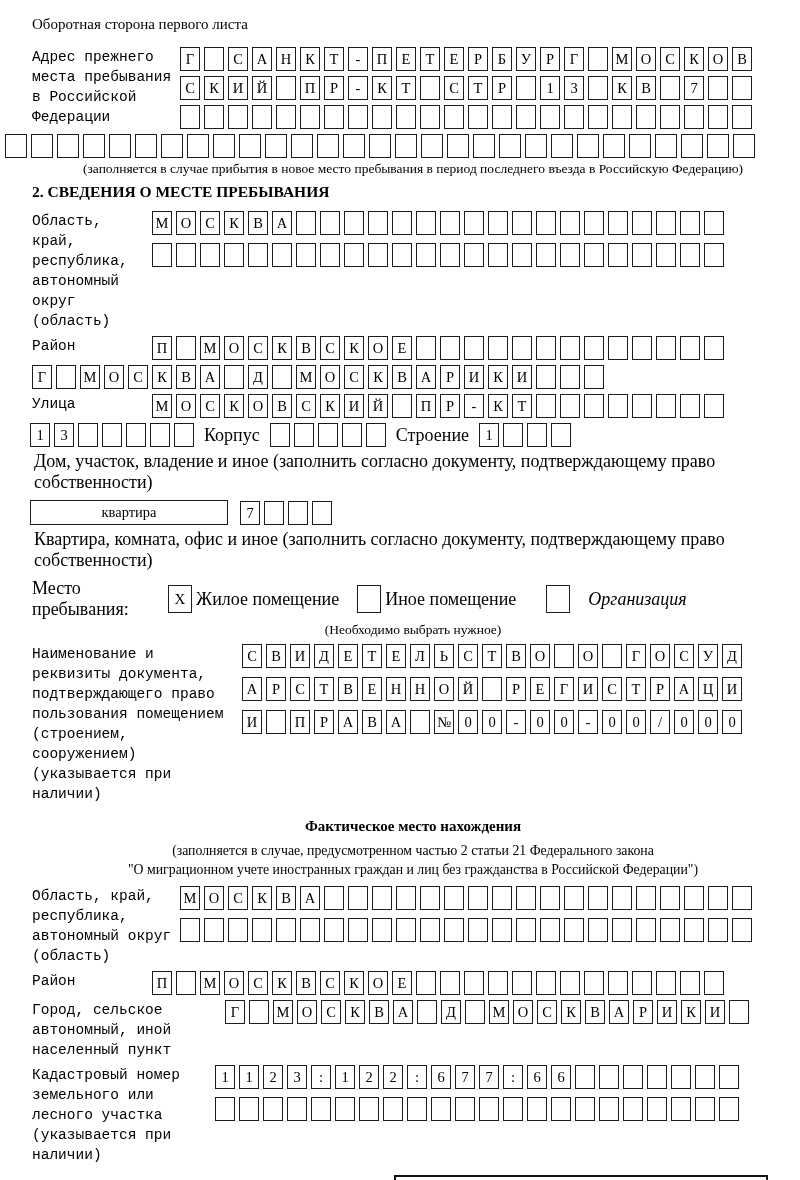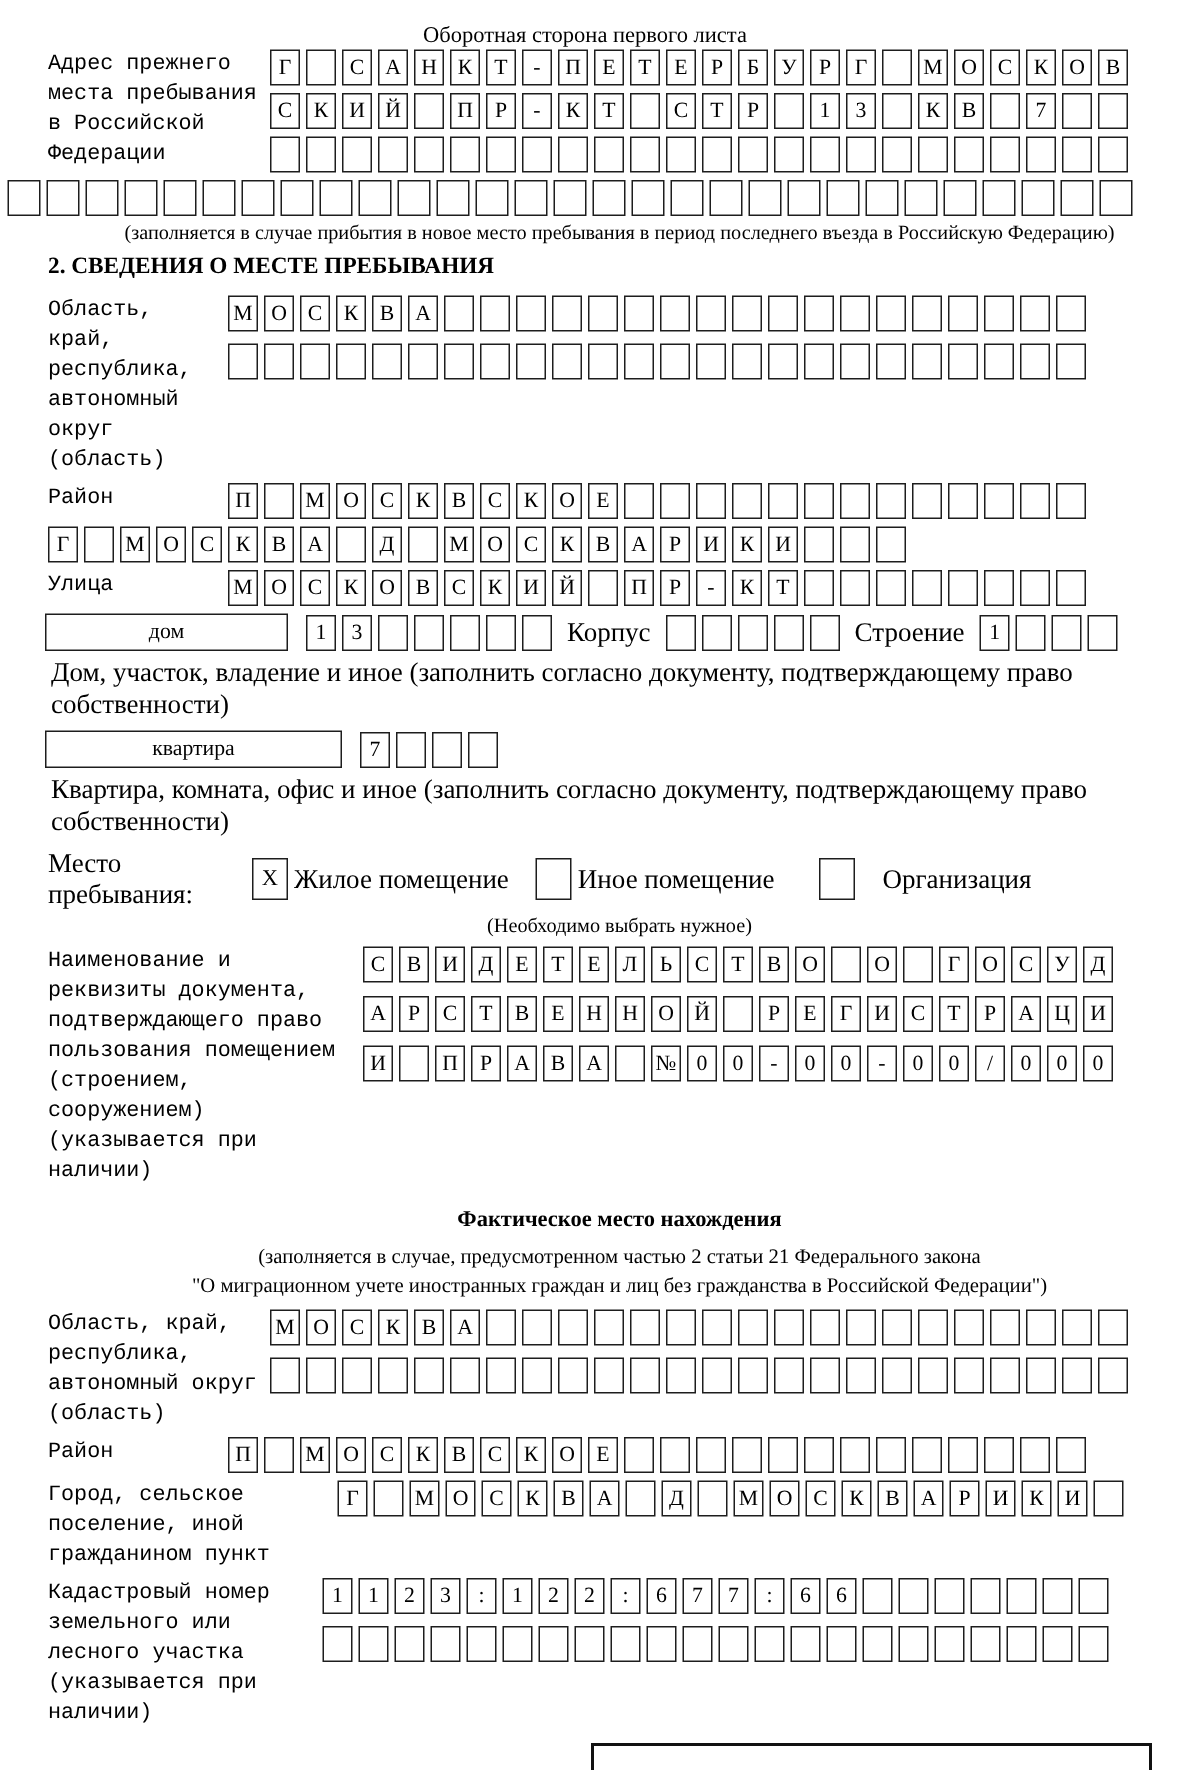--- a/index.html
+++ b/index.html
@@ -1,21 +1,21 @@
 <!DOCTYPE html>
 <html><head>
 <meta charset="utf-8">
 <style>
   html,body{margin:0;padding:0;background:#fff;}
   body{
     width:800px;height:1180px;box-sizing:border-box;
     padding:16px 6px 0 32px;overflow:hidden;
     font-family:"Liberation Serif","DejaVu Serif",serif;color:#000;
   }
-  .topnote{text-align:center;padding-right:46px;font-size:15px;}
+  .topnote{text-align:left;padding-right:46px;font-size:15px;margin-bottom:14px;}
   .field{display:flex;margin-bottom:5px;}
   .lbl{font-size:14.5px;line-height:20px;padding-right:8px;box-sizing:border-box;flex:0 0 auto;font-family:Liberation Mono, monospace;}
   .w148{width:148px}.w120{width:120px}.w143{width:143px}.w210{width:210px}
   .w193{width:193px}.w183{width:183px}
   .rows{display:flex;flex-direction:column;gap:8px;align-self:flex-start;}
   .rows.tight{gap:5px}.rows.loose{gap:9px}
   .brow{display:flex;gap:4px;}
   .cb{
     display:inline-block;width:18px;height:22px;border:1.5px solid #1d1d1d;
     text-align:center;font-size:14.5px;line-height:22px;background:#fff;flex:0 0 auto;
@@ -309,21 +309,20 @@
         <span class="cb"></span>
         <span class="cb"></span>
         <span class="cb"></span>
         <span class="cb"></span>
         <span class="cb"></span>
       </div>
     </div>
 </div>
 
 <div class="houserow">
-  <div class="typebox tb-dom">дом</div>
   <div class="brow">
       <span class="cb">1</span>
       <span class="cb">3</span>
       <span class="cb"></span>
       <span class="cb"></span>
       <span class="cb"></span>
       <span class="cb"></span>
       <span class="cb"></span>
     </div>
   <span class="inl">Корпус</span>
@@ -355,21 +354,21 @@
 </div>
 <div class="capl">Квартира, комната, офис и иное (заполнить согласно документу, подтверждающему право собственности)</div>
 
 <div class="stayrow">
   <span class="inl" style="width:136px;padding:0;">Место пребывания:</span>
   <span class="chk">X</span>
   <span class="inl">Жилое помещение</span>
   <span class="chk" style="margin-left:14px;"></span>
   <span class="inl">Иное помещение</span>
   <span class="chk" style="margin-left:26px;"></span>
-  <span class="inl" style="margin-left:14px;">Организация</span>
+  <span class="inl" style="margin-left:14px;font-style:italic;">Организация</span>
 </div>
 <div class="cap">(Необходимо выбрать нужное)</div>
 
 <div class="field">
   <div class="lbl w210">Наименование и реквизиты документа, подтверждающего право пользования помещением (строением, сооружением) (указывается при наличии)</div>
   <div class="rows loose">
     <div class="brow">
         <span class="cb">С</span>
         <span class="cb">В</span>
         <span class="cb">И</span>
@@ -529,21 +528,21 @@
         <span class="cb"></span>
         <span class="cb"></span>
         <span class="cb"></span>
         <span class="cb"></span>
         <span class="cb"></span>
       </div>
     </div>
 </div>
 
 <div class="field">
-  <div class="lbl w193">Город, сельское поселение, иной гражданином пункт</div>
+  <div class="lbl w193">Город, сельское автономный, иной населенный пункт</div>
   <div class="rows">
       <div class="brow">
         <span class="cb">Г</span>
         <span class="cb"></span>
         <span class="cb">М</span>
         <span class="cb">О</span>
         <span class="cb">С</span>
         <span class="cb">К</span>
         <span class="cb">В</span>
         <span class="cb">А</span>

